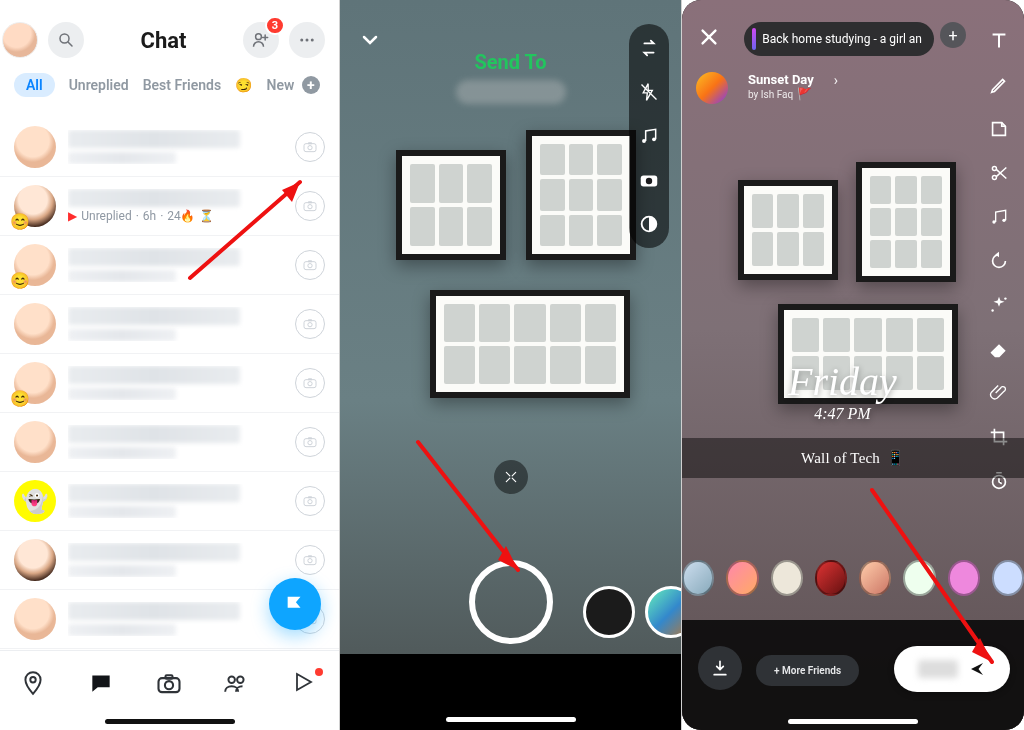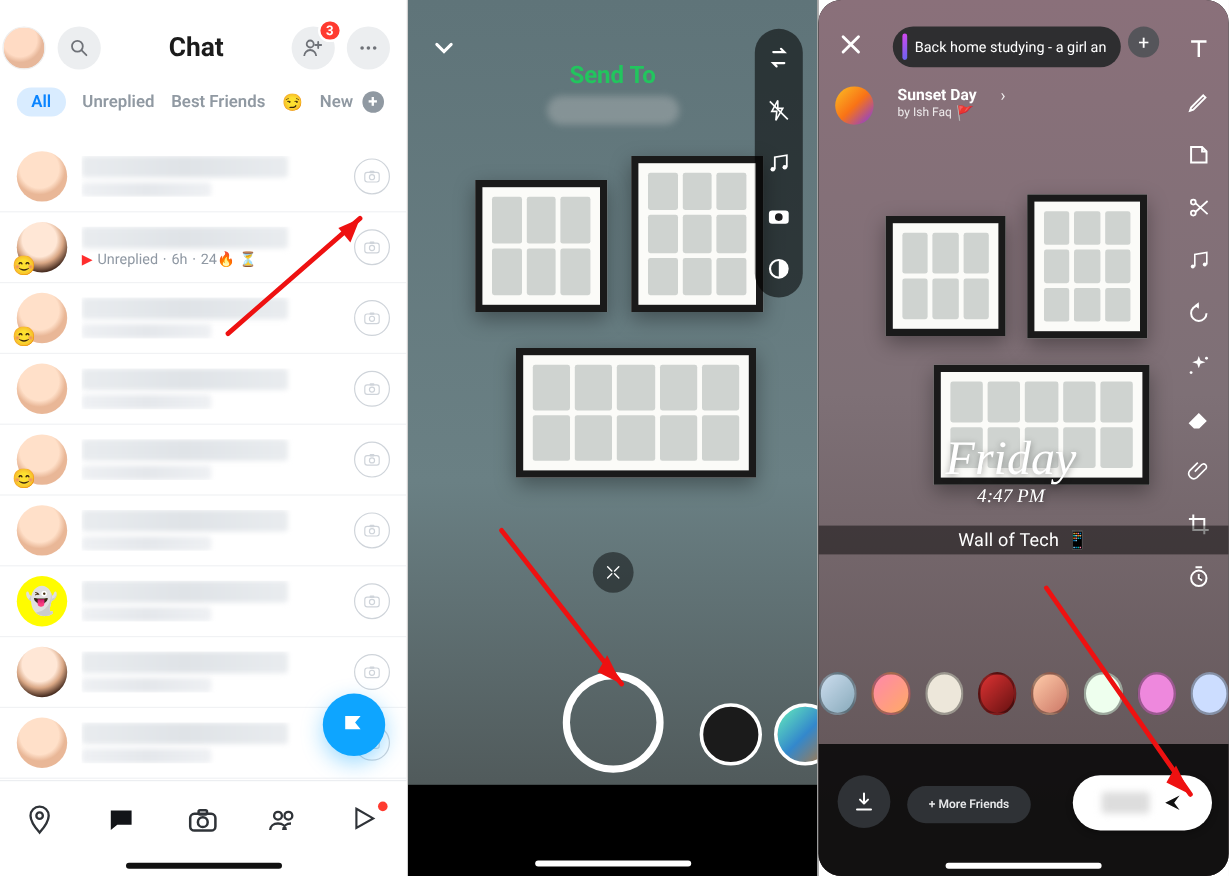--- a/index.html
+++ b/index.html
@@ -222,23 +222,23 @@
   .p3-tools .tool { width:26px; height:26px; }
 
   .day-sticker {
     position:absolute; left:106px; top:358px; color:#fff; font-family: "Brush Script MT","Segoe Script",cursive;
     text-shadow: 0 2px 6px rgba(0,0,0,.4);
   }
   .day-sticker .d1{ font-size:40px; font-style:italic;}
   .day-sticker .d2{ font-size:16px; font-style:italic; text-align:center;}
 
   .caption-bar {
-    position:absolute; left:0; right:0; top:438px; height:24px;
+    position:absolute; left:0; right:0; top:438px; height:40px;
     background: rgba(0,0,0,.45); color:#fff; display:flex; align-items:center; justify-content:center;
-    font-size:15px; letter-spacing:.2px;
+    font-size:15px; letter-spacing:.2px;font-family:Liberation Serif, serif;
   }
   .caption-bar .phone-emoji{margin-left:6px;}
 
   .filter-strip {
     position:absolute; left:0; right:0; top:560px; display:flex; gap:12px; justify-content:center;
   }
   .filt { width:36px;height:36px;border-radius:50%;border:2px solid rgba(0,0,0,.35);
     background:#ddd; }
   .filt:nth-child(1){background:linear-gradient(135deg,#cde,#8ab);}
   .filt:nth-child(2){background:linear-gradient(135deg,#f8a,#fa6);}

